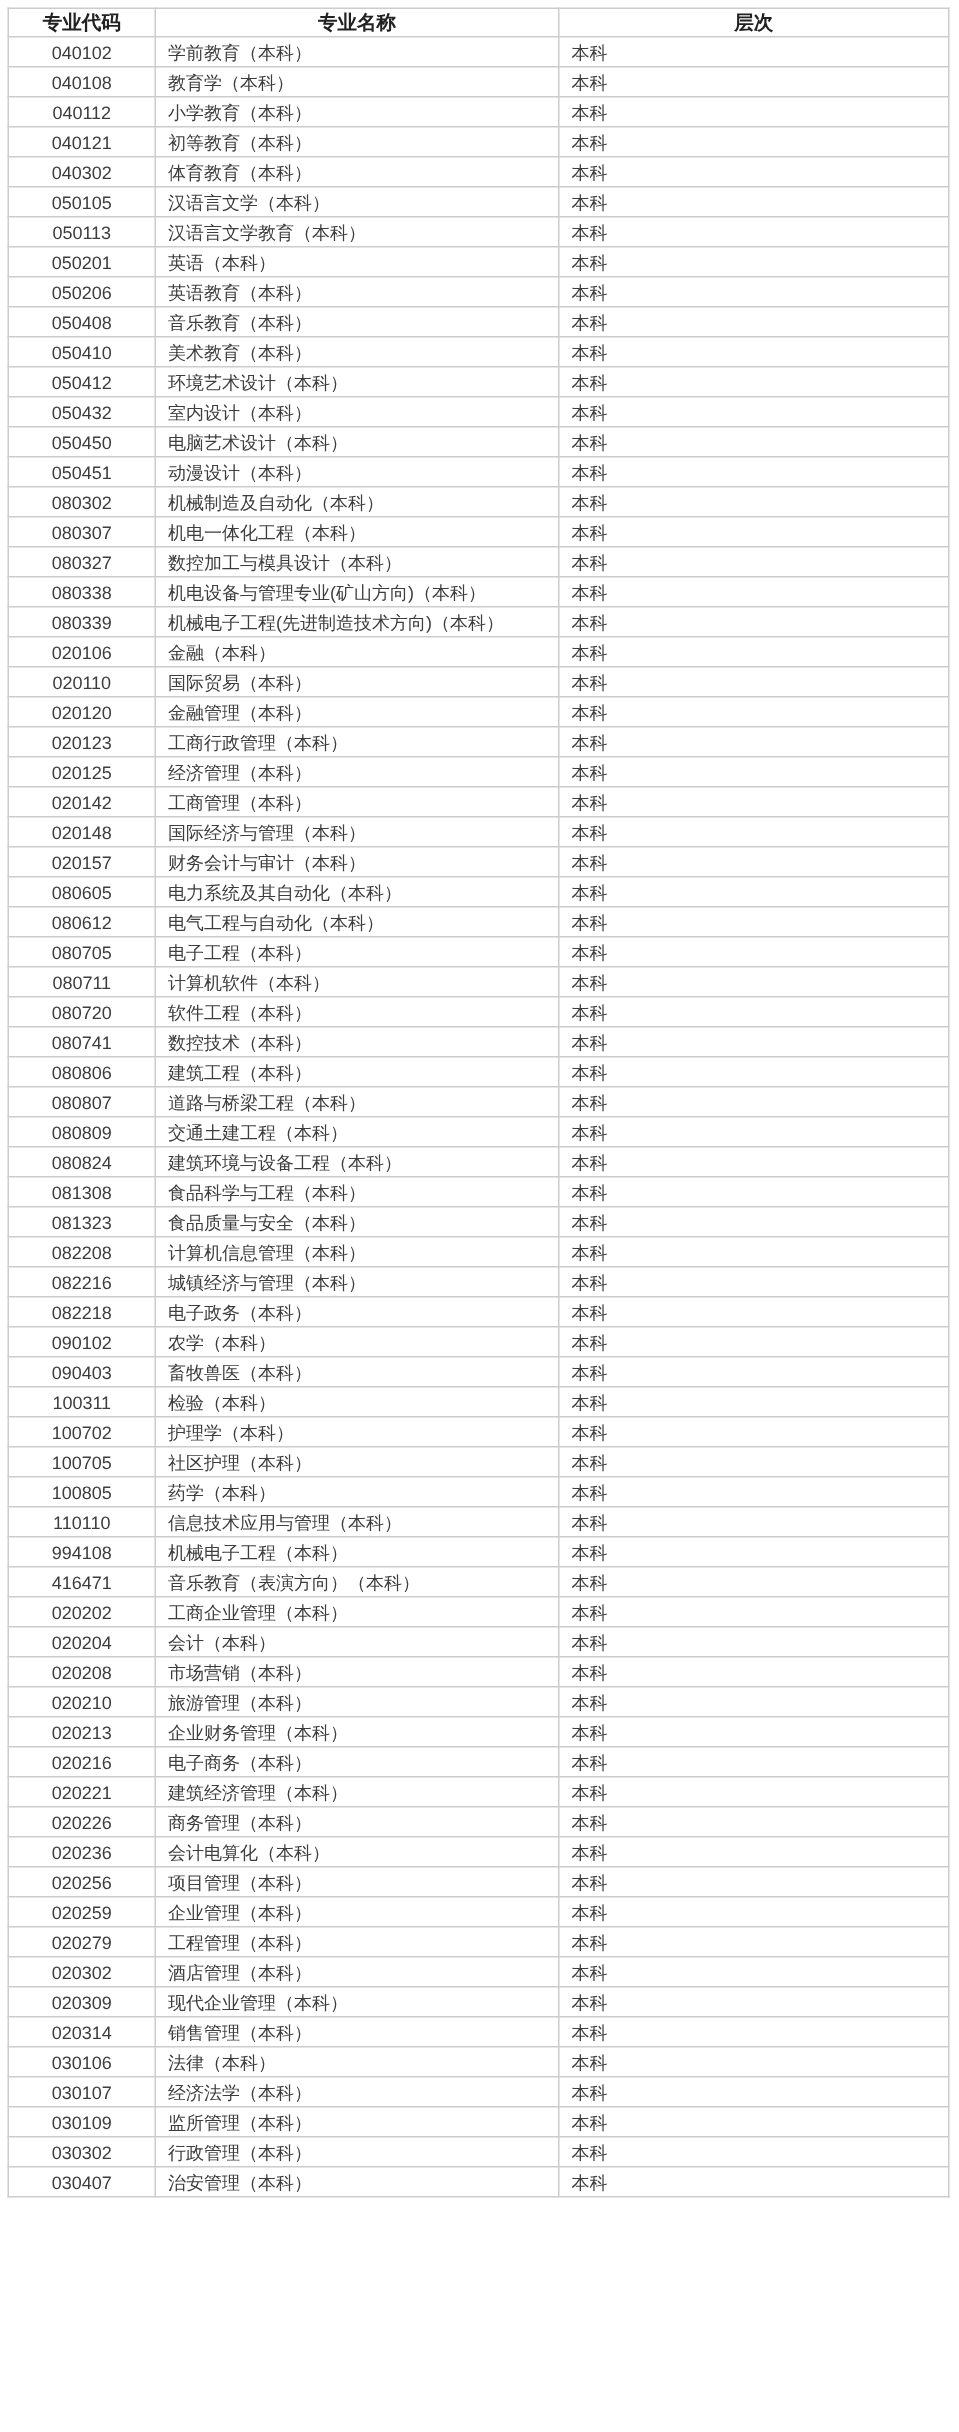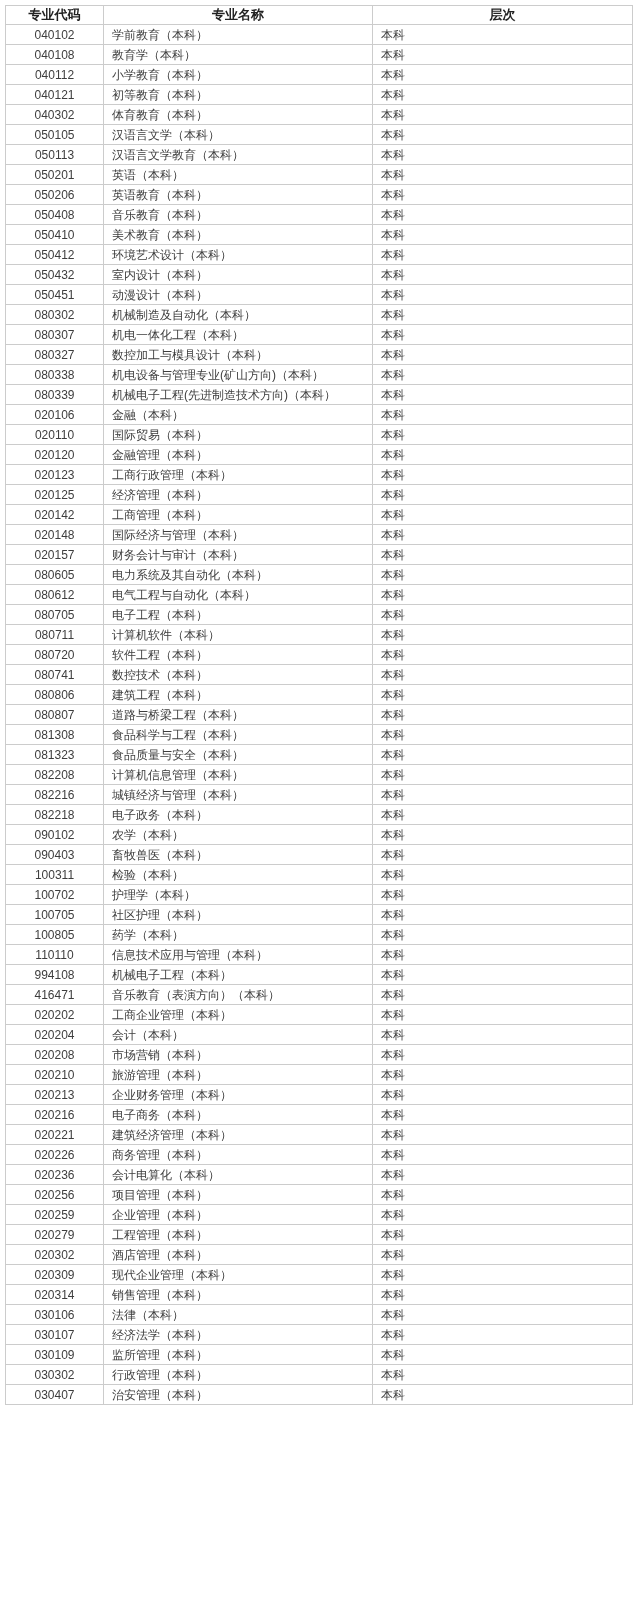--- a/index.html
+++ b/index.html
@@ -126,20 +126,25 @@
           <td class="col-code">050412</td>
           <td class="col-name">环境艺术设计（本科）</td>
           <td class="col-level">本科</td>
         </tr>
         <tr>
           <td class="col-code">050432</td>
           <td class="col-name">室内设计（本科）</td>
           <td class="col-level">本科</td>
         </tr>
         <tr>
+          <td class="col-code">050450</td>
+          <td class="col-name">电脑艺术设计（本科）</td>
+          <td class="col-level">本科</td>
+        </tr>
+        <tr>
           <td class="col-code">050451</td>
           <td class="col-name">动漫设计（本科）</td>
           <td class="col-level">本科</td>
         </tr>
         <tr>
           <td class="col-code">080302</td>
           <td class="col-name">机械制造及自动化（本科）</td>
           <td class="col-level">本科</td>
         </tr>
         <tr>
@@ -233,20 +238,30 @@
           <td class="col-level">本科</td>
         </tr>
         <tr>
           <td class="col-code">080806</td>
           <td class="col-name">建筑工程（本科）</td>
           <td class="col-level">本科</td>
         </tr>
         <tr>
           <td class="col-code">080807</td>
           <td class="col-name">道路与桥梁工程（本科）</td>
+          <td class="col-level">本科</td>
+        </tr>
+        <tr>
+          <td class="col-code">080809</td>
+          <td class="col-name">交通土建工程（本科）</td>
+          <td class="col-level">本科</td>
+        </tr>
+        <tr>
+          <td class="col-code">080824</td>
+          <td class="col-name">建筑环境与设备工程（本科）</td>
           <td class="col-level">本科</td>
         </tr>
         <tr>
           <td class="col-code">081308</td>
           <td class="col-name">食品科学与工程（本科）</td>
           <td class="col-level">本科</td>
         </tr>
         <tr>
           <td class="col-code">081323</td>
           <td class="col-name">食品质量与安全（本科）</td>

